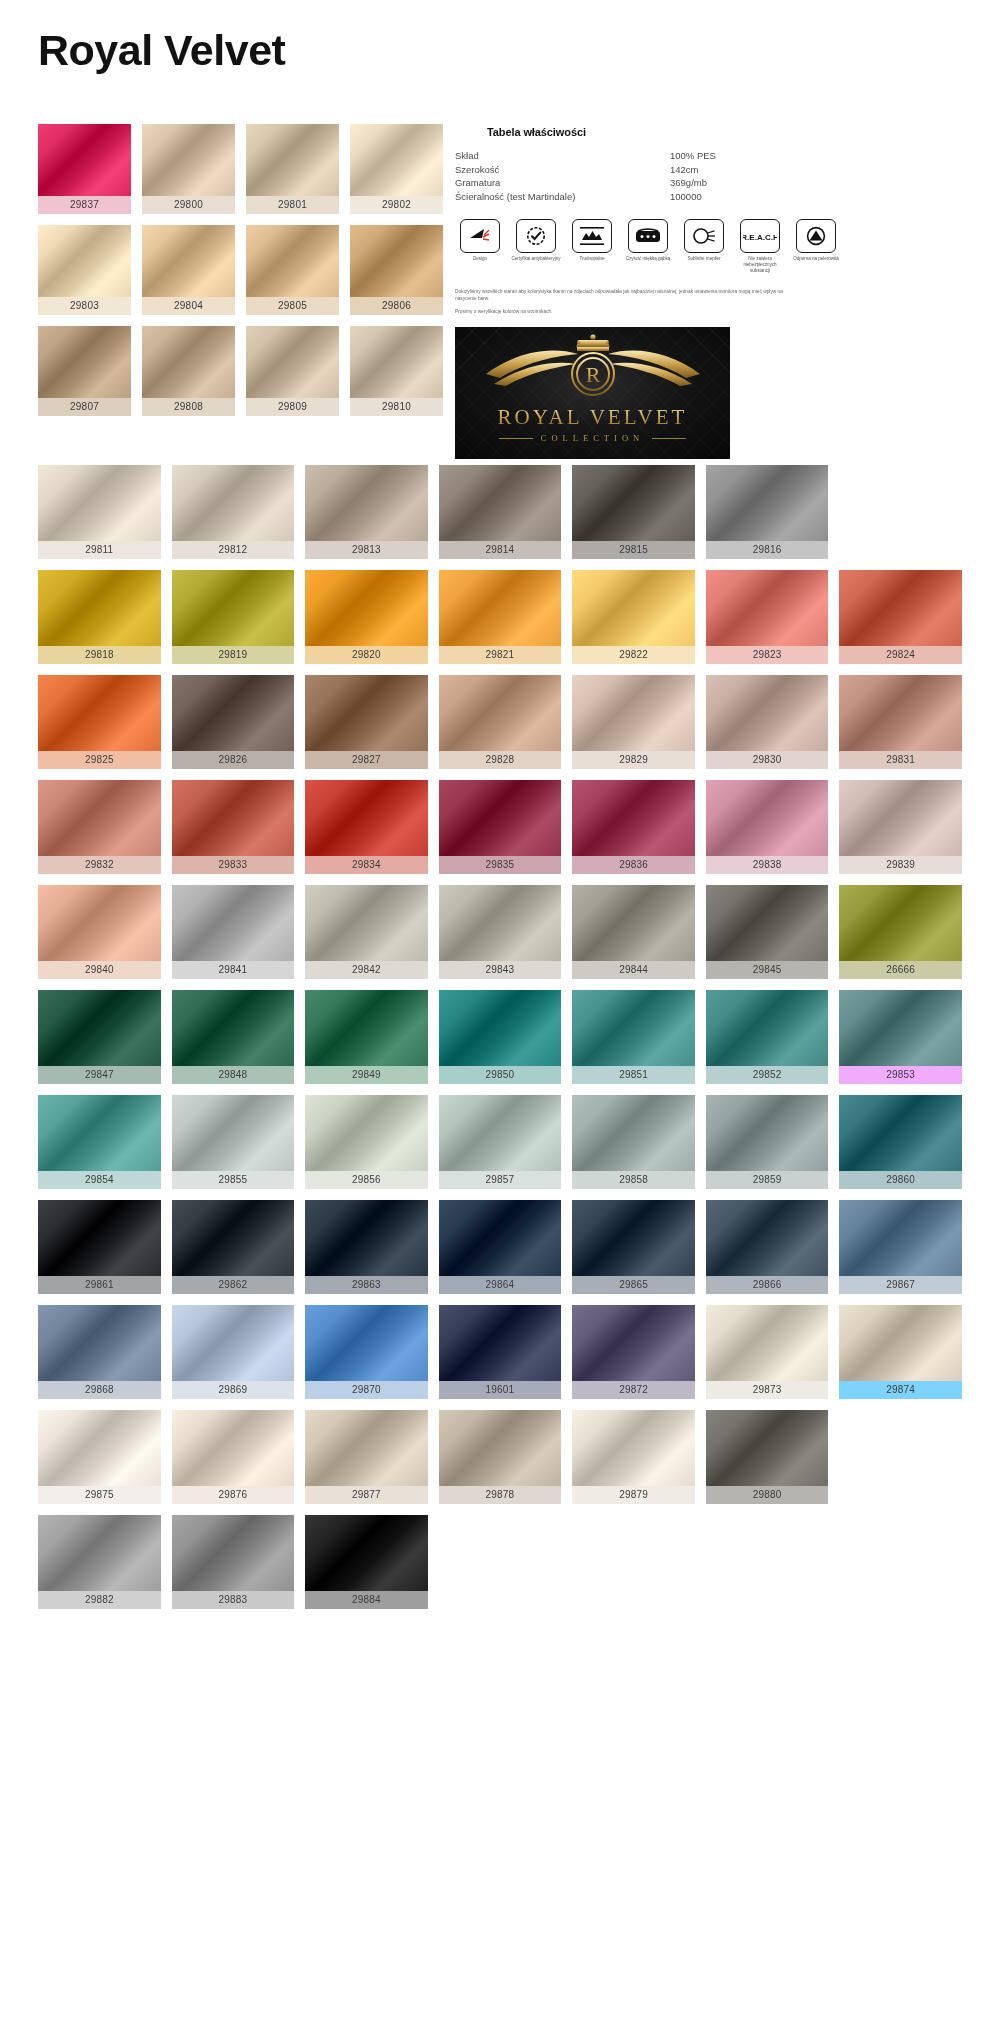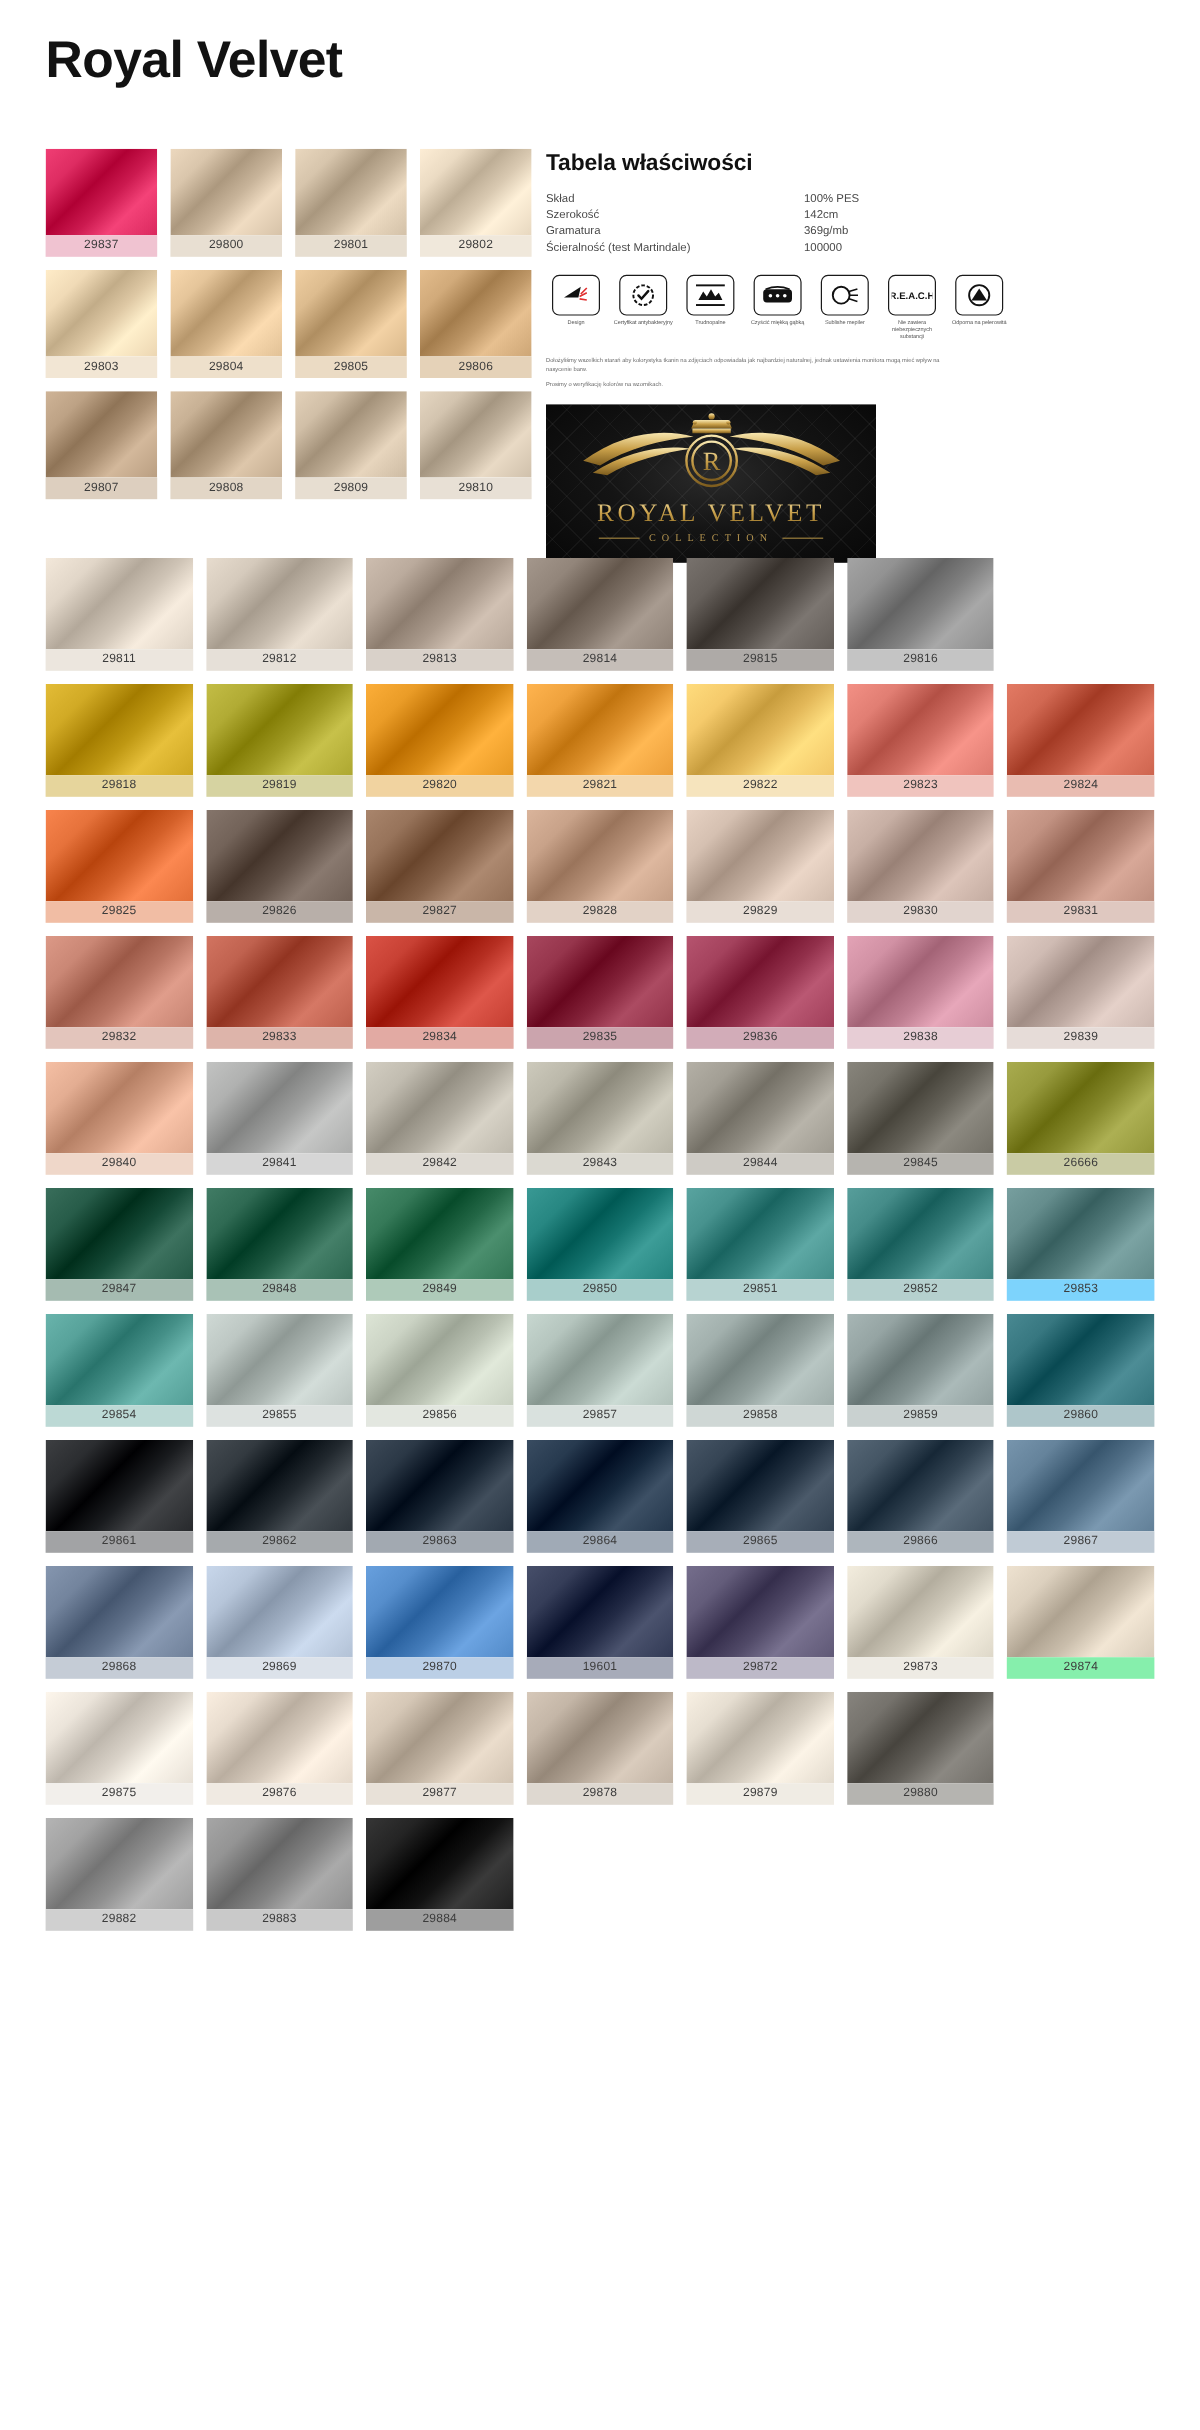--- a/index.html
+++ b/index.html
@@ -46,22 +46,22 @@
     white-space: nowrap;
   }
   .top-left .swatch .chip { height: 72px; }
 
   
   .spec {
     width: 505px;
     padding-top: 2px;
   }
   .spec h2 {
-    font-size: 19px; font-weight: bold; color: #111;
-    margin-bottom: 11px; letter-spacing: -0.1px;
+    font-size: 11px; font-weight: bold; color: #111;
+    margin-bottom: 11px; letter-spacing: -0.1px; margin-left: 32px;
   }
   .spec-table { display: flex; font-size: 9.5px; color: #4a4a4a; line-height: 13.5px; }
   .spec-labels { width: 215px; }
   .spec-values { width: 160px; }
   .spec-row { white-space: nowrap; }
 
   
   .icon-row {
     display: flex; gap: 6px; margin-top: 16px;
   }
@@ -603,21 +603,21 @@
         <div class="swatch">
           <div class="chip">
             <div class="sheen" style="background: linear-gradient(135deg, rgb(87, 158, 155) 0%, rgb(69, 140, 137) 22%, rgb(23, 94, 91) 42%, rgb(51, 122, 119) 58%, rgb(91, 162, 159) 74%, rgb(65, 136, 133) 100%);"></div>
           </div>
           <div class="code" style="background: rgb(181, 208, 206);">29852</div>
         </div>
         <div class="swatch">
           <div class="chip">
             <div class="sheen" style="background: linear-gradient(135deg, rgb(119, 159, 159) 0%, rgb(101, 141, 141) 22%, rgb(55, 95, 95) 42%, rgb(83, 123, 123) 58%, rgb(123, 163, 163) 74%, rgb(97, 137, 137) 100%);"></div>
           </div>
-          <div class="code" style="background: #7dd3fc;">29853</div>
+          <div class="code" style="background: #f0abfc;">29853</div>
         </div>
       </div>
       <div class="grid7 grid-row">
         <div class="swatch">
           <div class="chip">
             <div class="sheen" style="background: linear-gradient(135deg, rgb(105, 180, 172) 0%, rgb(87, 162, 154) 22%, rgb(41, 116, 108) 42%, rgb(69, 144, 136) 58%, rgb(109, 184, 176) 74%, rgb(83, 158, 150) 100%);"></div>
           </div>
           <div class="code" style="background: rgb(188, 217, 213);">29854</div>
         </div>
         <div class="swatch">
@@ -735,21 +735,21 @@
         <div class="swatch">
           <div class="chip">
             <div class="sheen" style="background: linear-gradient(135deg, rgb(243, 237, 222) 0%, rgb(225, 219, 204) 22%, rgb(179, 173, 158) 42%, rgb(207, 201, 186) 58%, rgb(247, 241, 226) 74%, rgb(221, 215, 200) 100%);"></div>
           </div>
           <div class="code" style="background: rgb(238, 235, 228);">29873</div>
         </div>
         <div class="swatch">
           <div class="chip">
             <div class="sheen" style="background: linear-gradient(135deg, rgb(238, 226, 208) 0%, rgb(220, 208, 190) 22%, rgb(174, 162, 144) 42%, rgb(202, 190, 172) 58%, rgb(242, 230, 212) 74%, rgb(216, 204, 186) 100%);"></div>
           </div>
-          <div class="code" style="background: #86efac;">29874</div>
+          <div class="code" style="background: #7dd3fc;">29874</div>
         </div>
       </div>
       <div class="grid7 grid-row">
         <div class="swatch">
           <div class="chip">
             <div class="sheen" style="background: linear-gradient(135deg, rgb(253, 246, 236) 0%, rgb(235, 228, 218) 22%, rgb(189, 182, 172) 42%, rgb(217, 210, 200) 58%, rgb(255, 250, 240) 74%, rgb(231, 224, 214) 100%);"></div>
           </div>
           <div class="code" style="background: rgb(242, 239, 235);">29875</div>
         </div>
         <div class="swatch">

